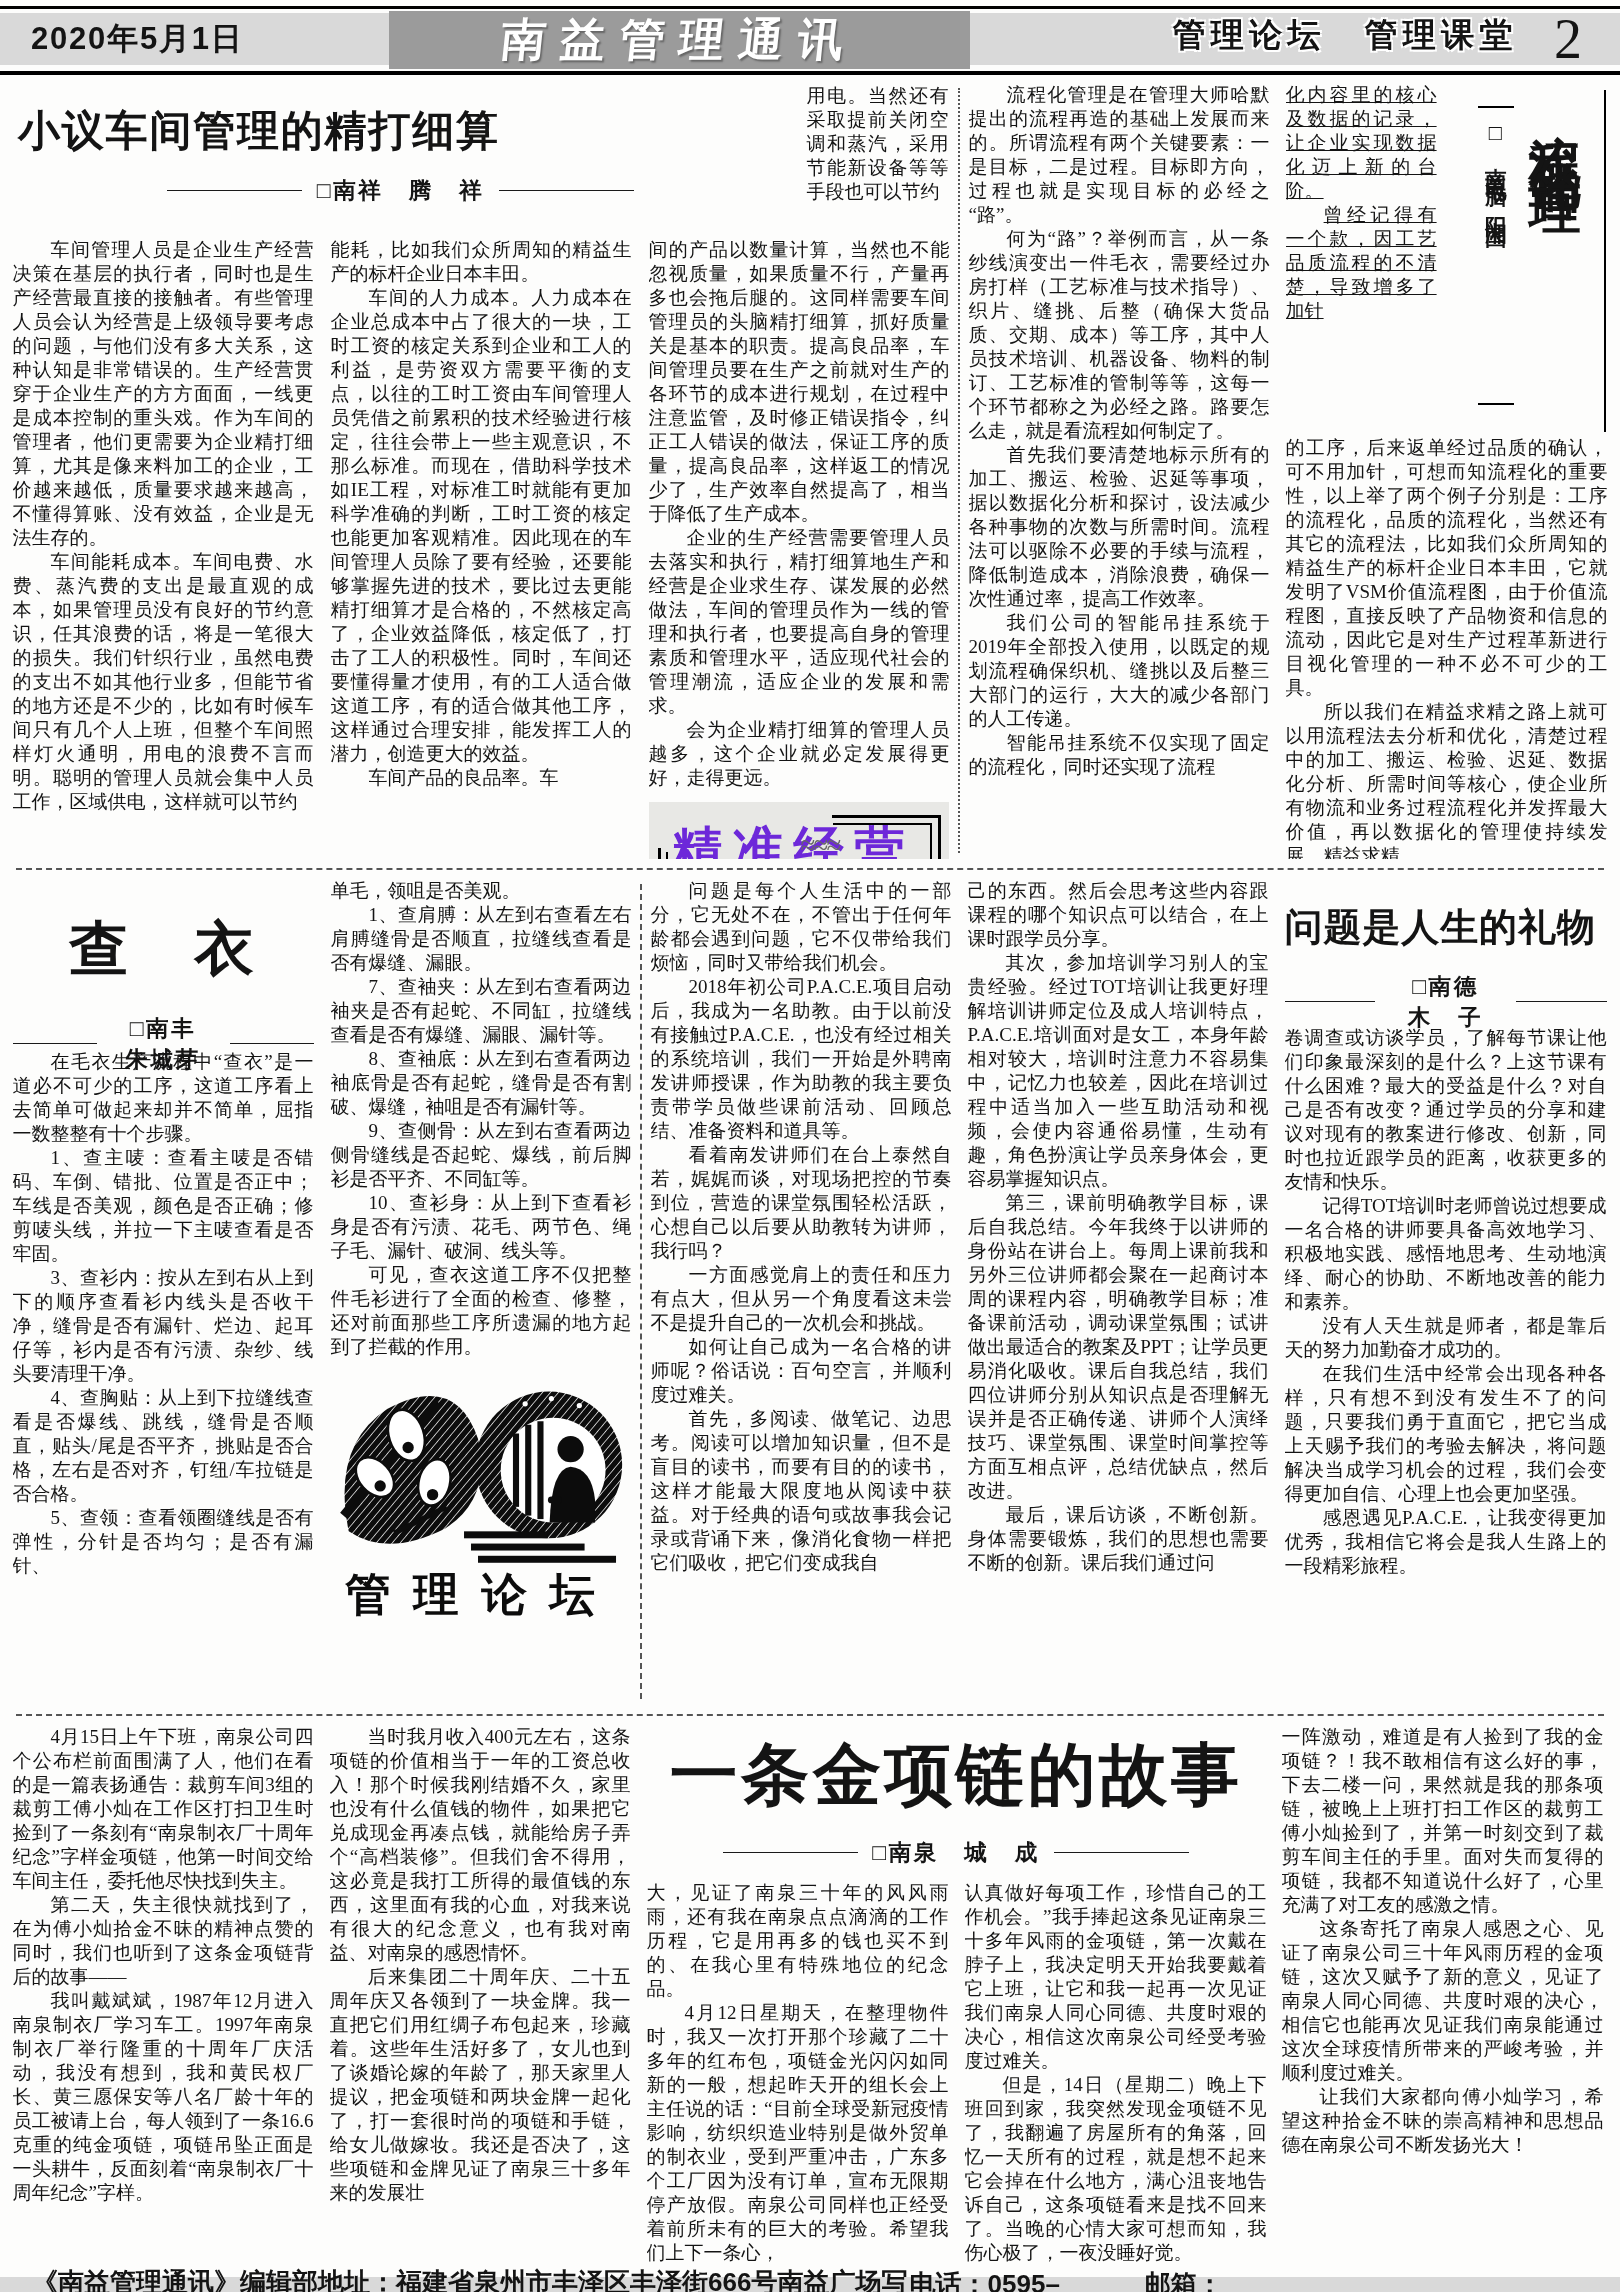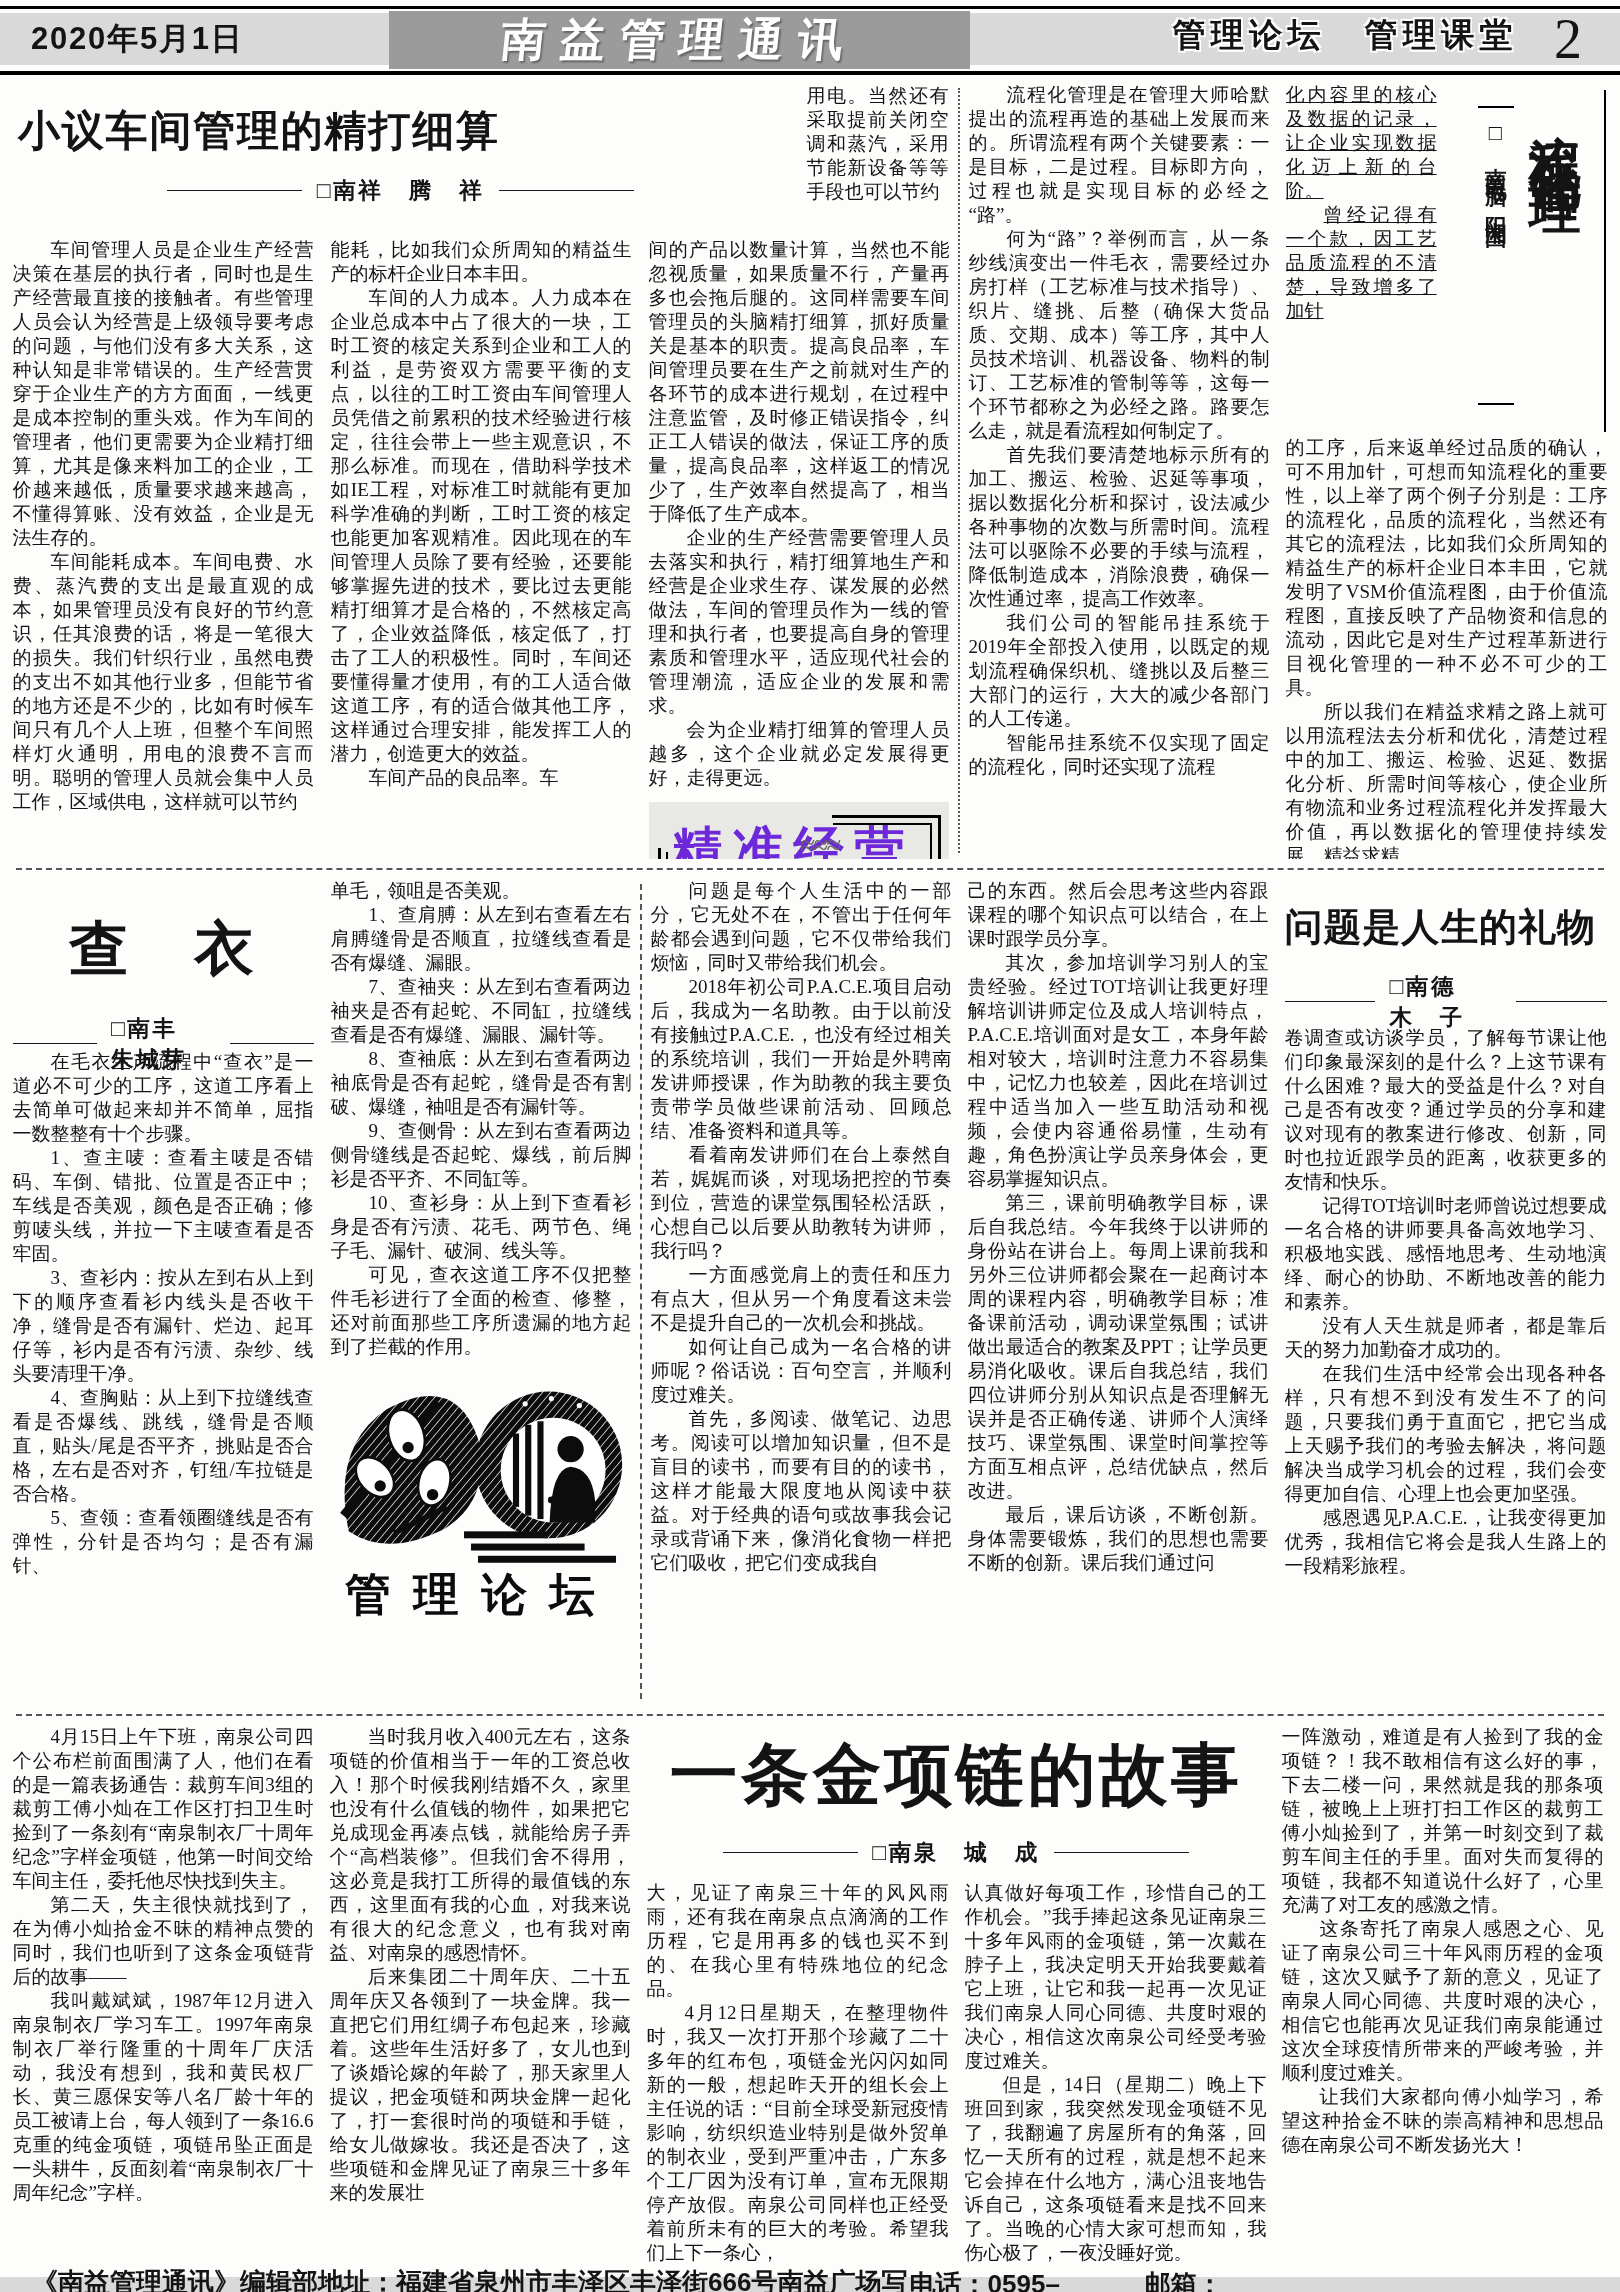--- a/index.html
+++ b/index.html
@@ -23,21 +23,21 @@
   
   .band{display:flex;padding:0 12.6px;overflow:hidden;}
   .col{width:301px;flex:none;overflow:hidden;}
   .coltext{font-size:19px;line-height:24px;text-align:justify;}
   .para{margin:0;text-indent:2em;font-size:19px;line-height:24px;text-align:justify;}
   .para.cont{text-indent:0;}
   .vdash{flex:none;width:0;border-left:2.7px dotted #555;margin:5.4px 9px;}
   .vdash.dashed{border-left:2.7px dashed #555;}
   .banddiv{border-top:2.7px dashed #555;margin:9px 16px;}
   .byline{display:flex;align-items:center;justify-content:center;gap:14.4px;
-          font-size:22.5px;font-weight:bold;letter-spacing:2.7px;}
+          font-size:22.5px;font-weight:bold;letter-spacing:2.7px;text-align:center;}
   .byline::before,.byline::after{content:"";flex:0 1 135px;border-top:1.8px solid #1a1a1a;}
   
   .band-top{height:776px;margin-top:7.2px;}
   .art1{width:936px;flex:none;display:flex;flex-direction:column;}
   .art1-head{display:flex;gap:18px;height:155px;flex:none;}
   .art1-titlewrap{flex:1;padding-top:20px;}
   .t1{margin:0 0 16px 5.4px;font-size:42px;font-weight:bold;letter-spacing:1.8px;white-space:nowrap;}
   .art1-snippet{width:142px;flex:none;padding-top:1.8px;}
   .art1-body{display:flex;gap:17px;flex:1;overflow:hidden;}
   .art2{flex:1;display:flex;gap:16px;overflow:hidden;}

